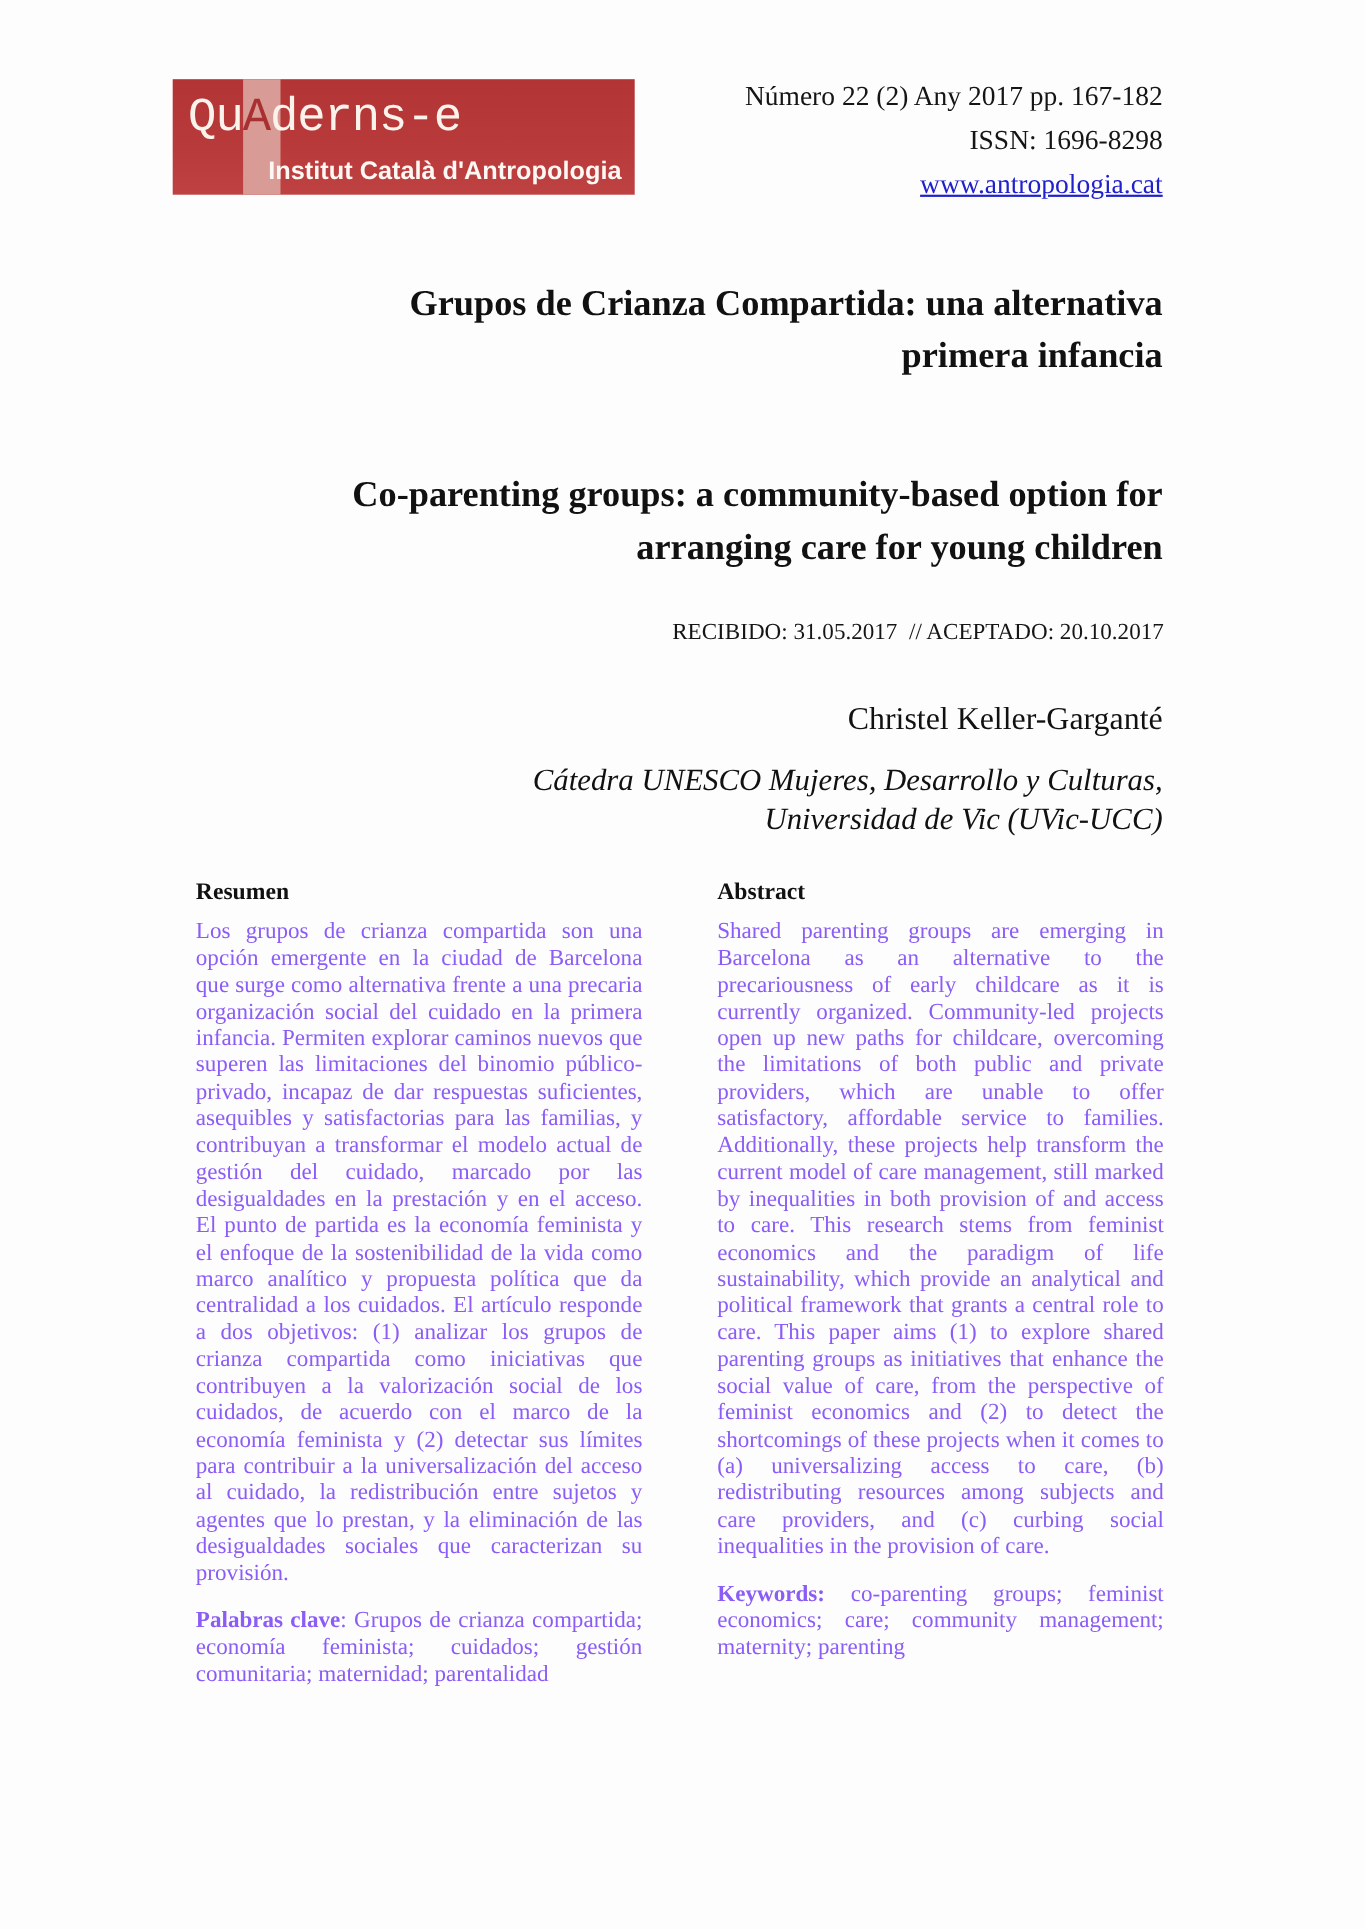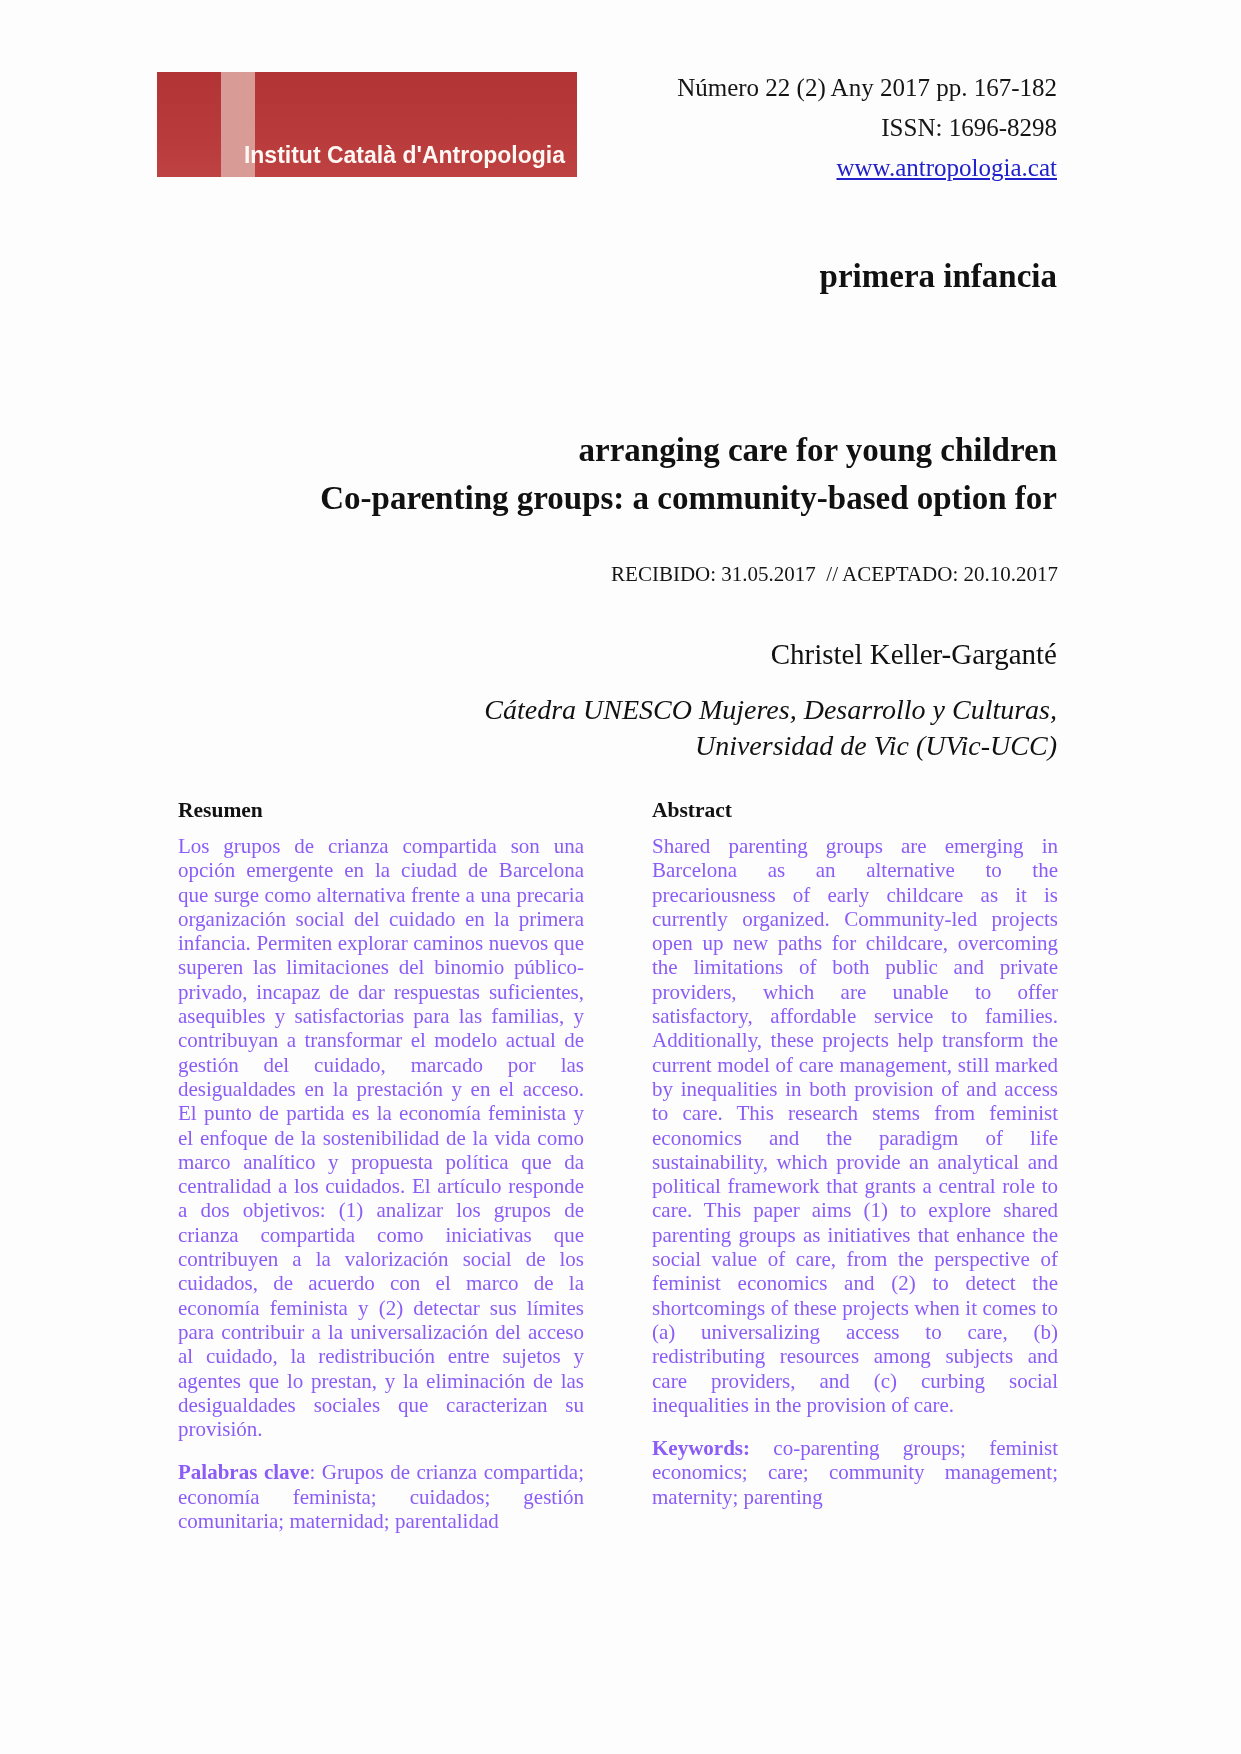--- a/index.html
+++ b/index.html
@@ -140,36 +140,38 @@
   .col-keywords { margin-top: 19px; }
   .kw-label { font-weight: bold; }
 </style>
 </head>
 <body>
 
 <div class="page">
 
   <div class="logo">
     <div class="logo-stripe"></div>
+    <div class="logo-name"><span>Qu</span><span class="logo-a">A</span><span>derns-e</span></div>
     <div class="logo-institute">Institut Català d'Antropologia</div>
   </div>
 
   <div class="header-meta">
     <div>Número 22 (2) Any 2017 pp. 167-182</div>
     <div>ISSN: 1696-8298</div>
     <div><a href="#" class="site-link">www.antropologia.cat</a></div>
   </div>
 
   <div class="title-es">
+    <div>Grupos de Crianza Compartida: una alternativa</div>
     <div>primera infancia</div>
   </div>
 
   <div class="title-en">
+    <div>Co-parenting groups: a community-based option for</div>
     <div>arranging care for young children</div>
-    <div>Co-parenting groups: a community-based option for</div>
   </div>
 
   <div class="dates">RECIBIDO: 31.05.2017  // ACEPTADO: 20.10.2017</div>
 
   <div class="author">Christel Keller-Garganté</div>
 
   <div class="affiliation">
     <div>Cátedra UNESCO Mujeres, Desarrollo y Culturas,</div>
     <div>Universidad de Vic (UVic-UCC)</div>
   </div>

